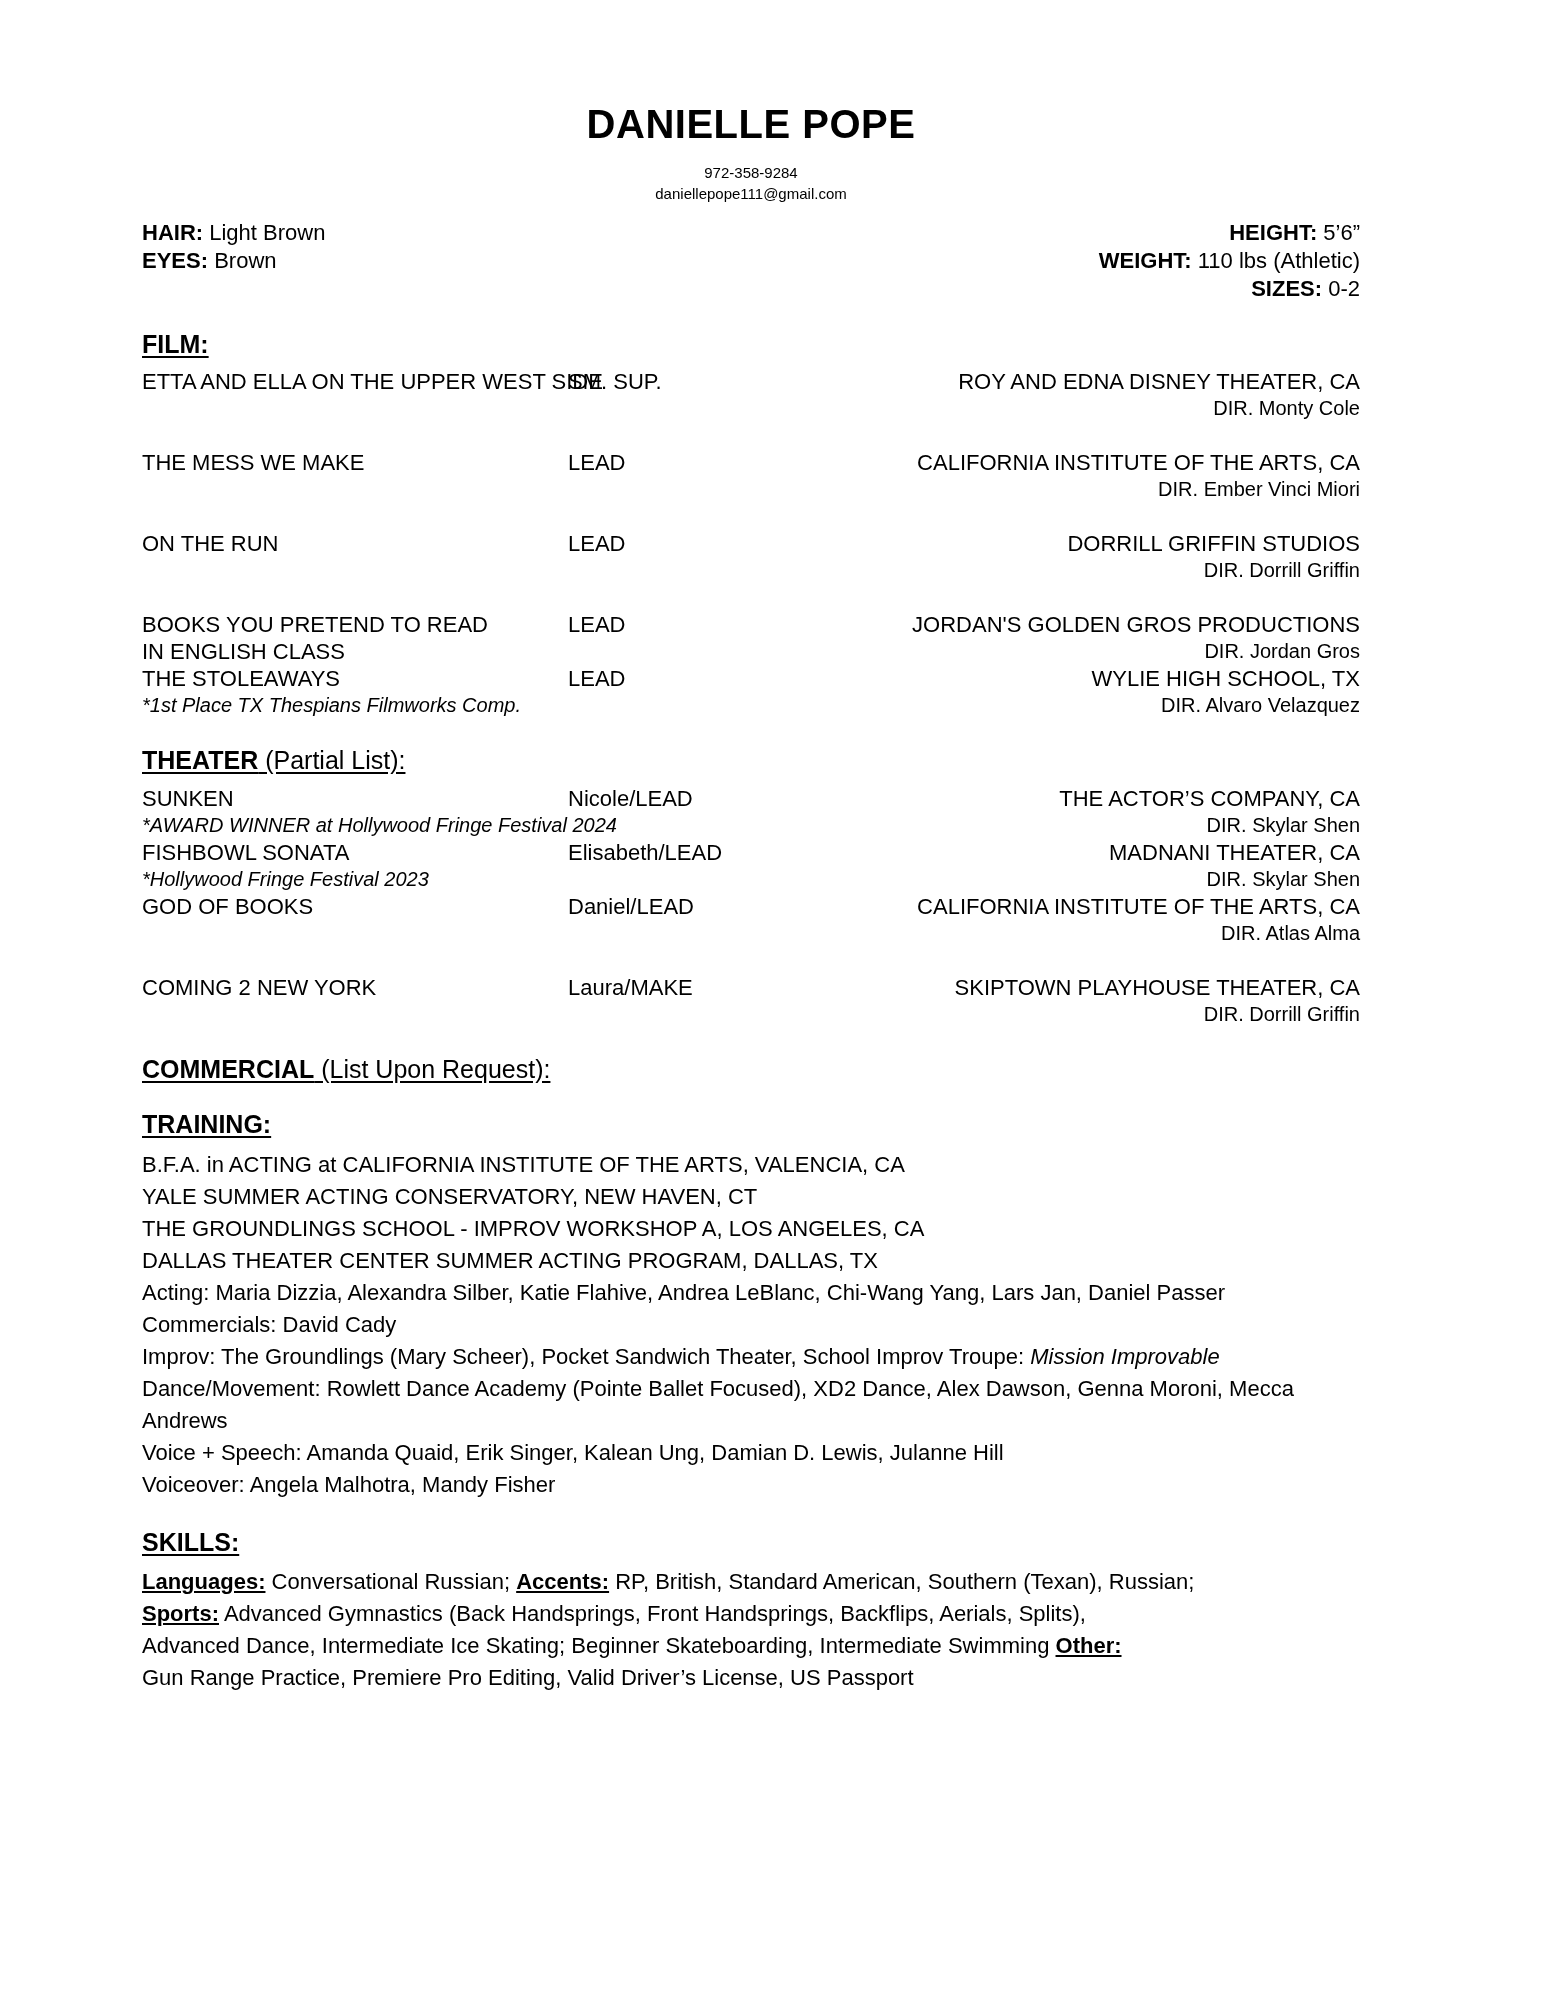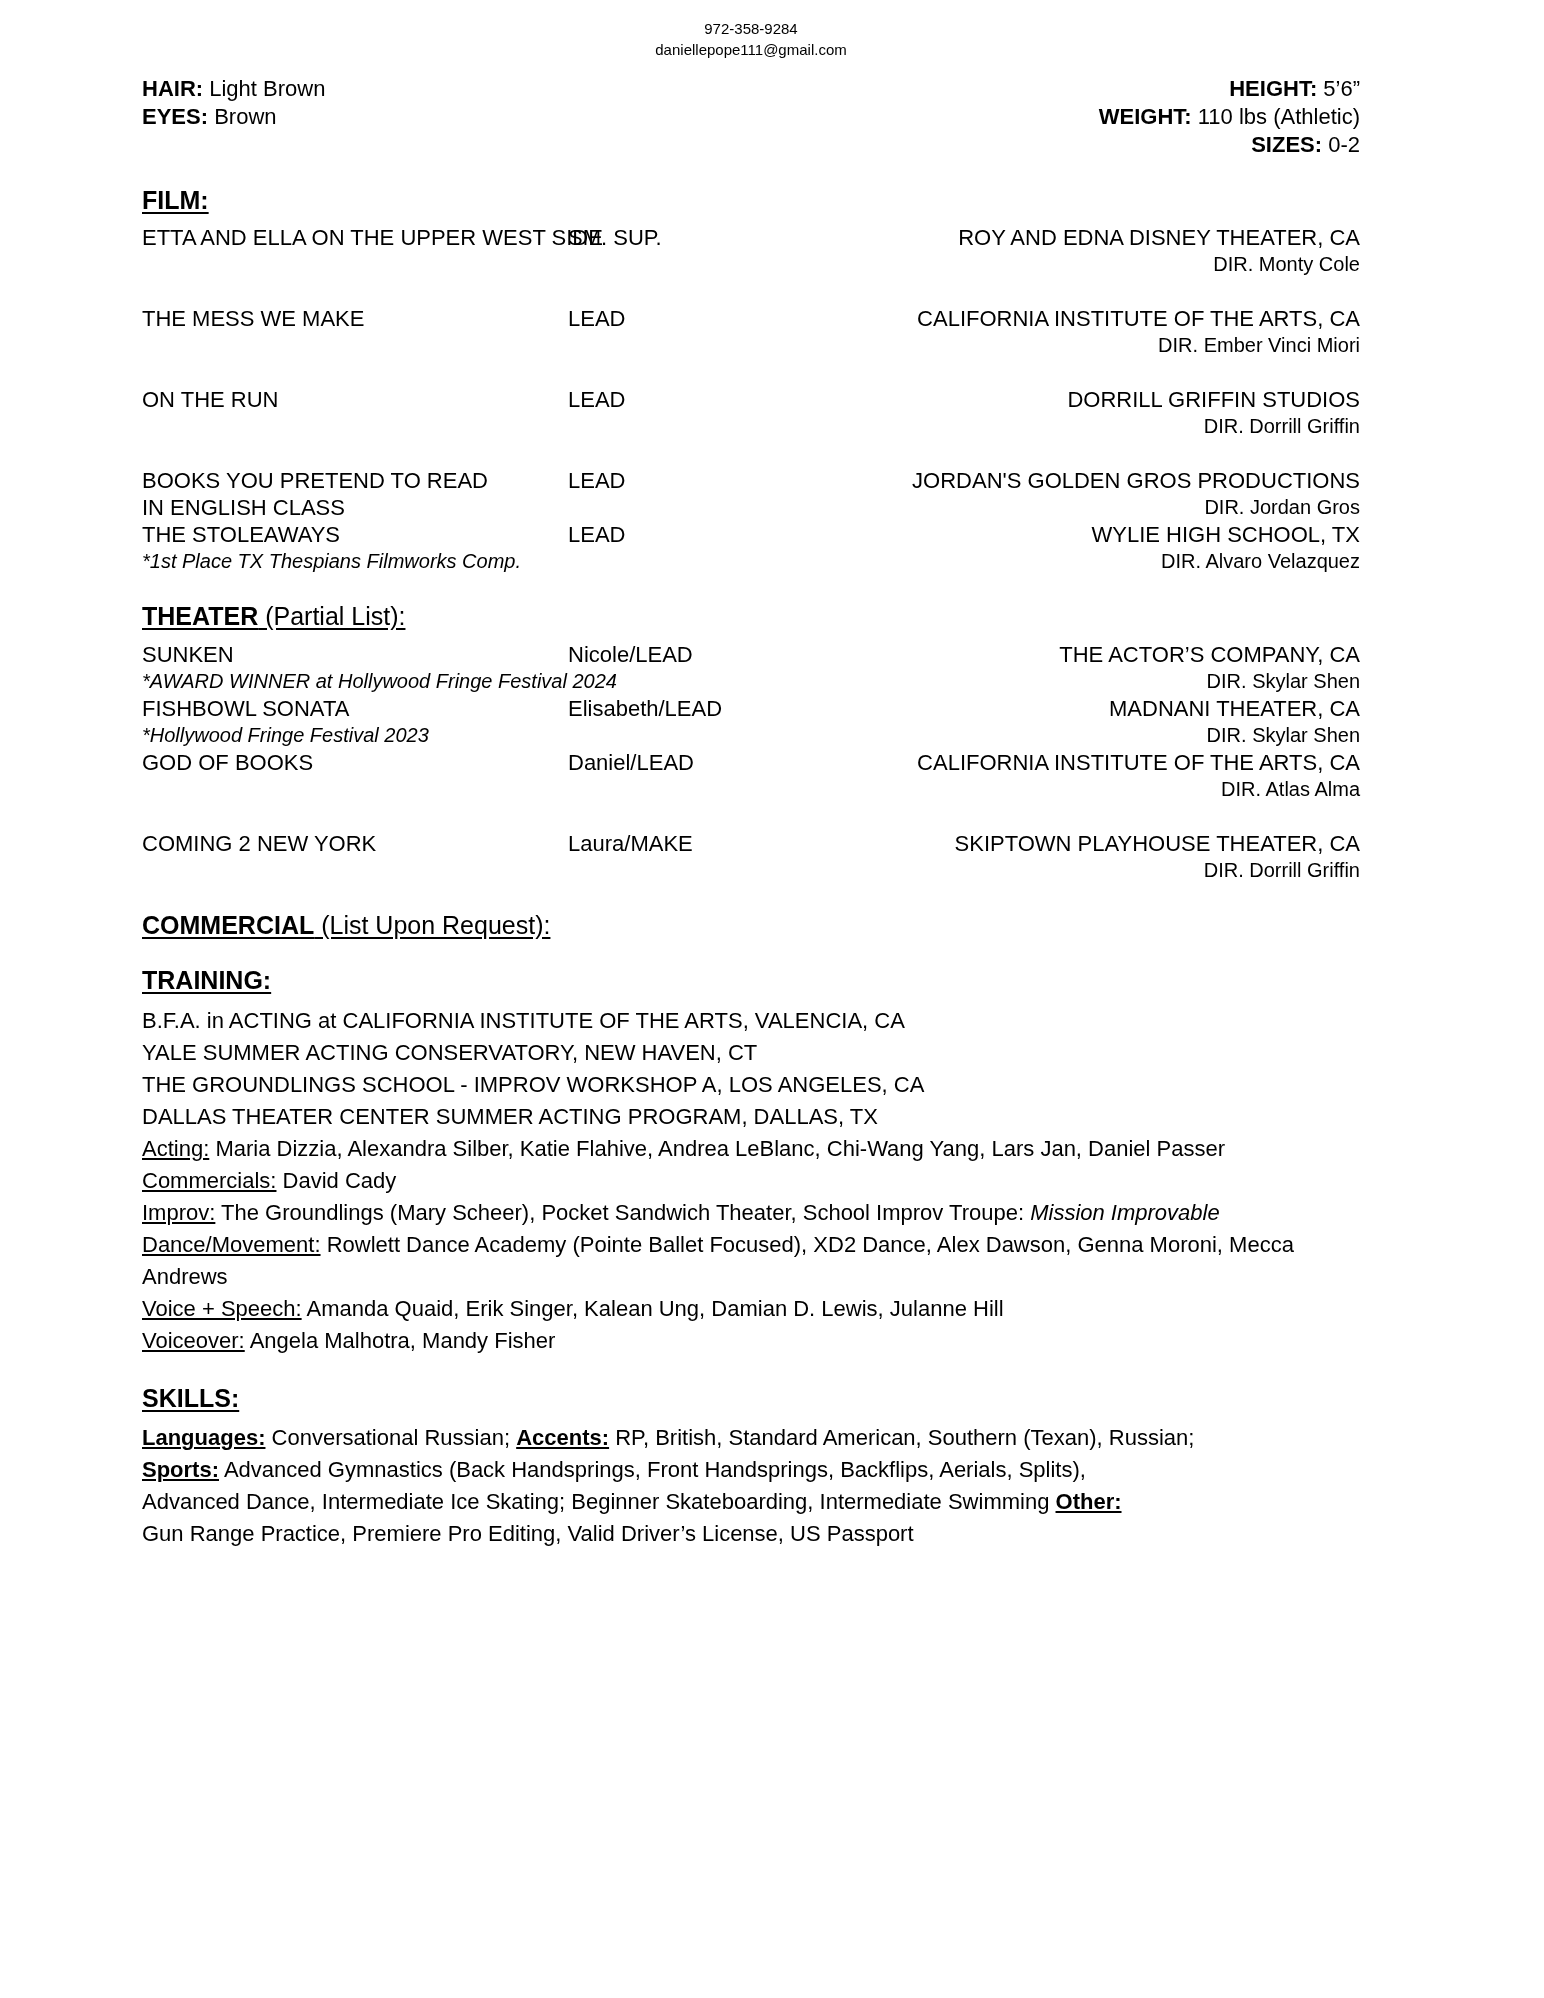--- a/index.html
+++ b/index.html
@@ -129,30 +129,31 @@
   
   .line {
     font-size: 22px;
     line-height: 32px;
     white-space: nowrap;
   }
   .line-wrap {
     font-size: 22px;
     line-height: 32px;
   }
-  .u { text-decoration: underline; text-underline-offset: 2px; margin-top: 36px; }
+  .u { text-underline-offset: 2px; margin-top: 36px; }
   .bu { font-weight: bold; text-decoration: underline; text-underline-offset: 2px; }
   .it { font-style: italic; }
 </style>
 </head>
 <body>
 
 <div id="page">
   <div class="inner">
 
+    <div class="name">DANIELLE POPE</div>
 
     <div class="contact">
       <div>972-358-9284</div>
       <div>daniellepope111@gmail.com</div>
     </div>
 
     <div class="stats">
       <div class="stats-left">
         <div><b>HAIR:</b><span> Light Brown</span></div>
         <div><b>EYES:</b><span> Brown</span></div>

